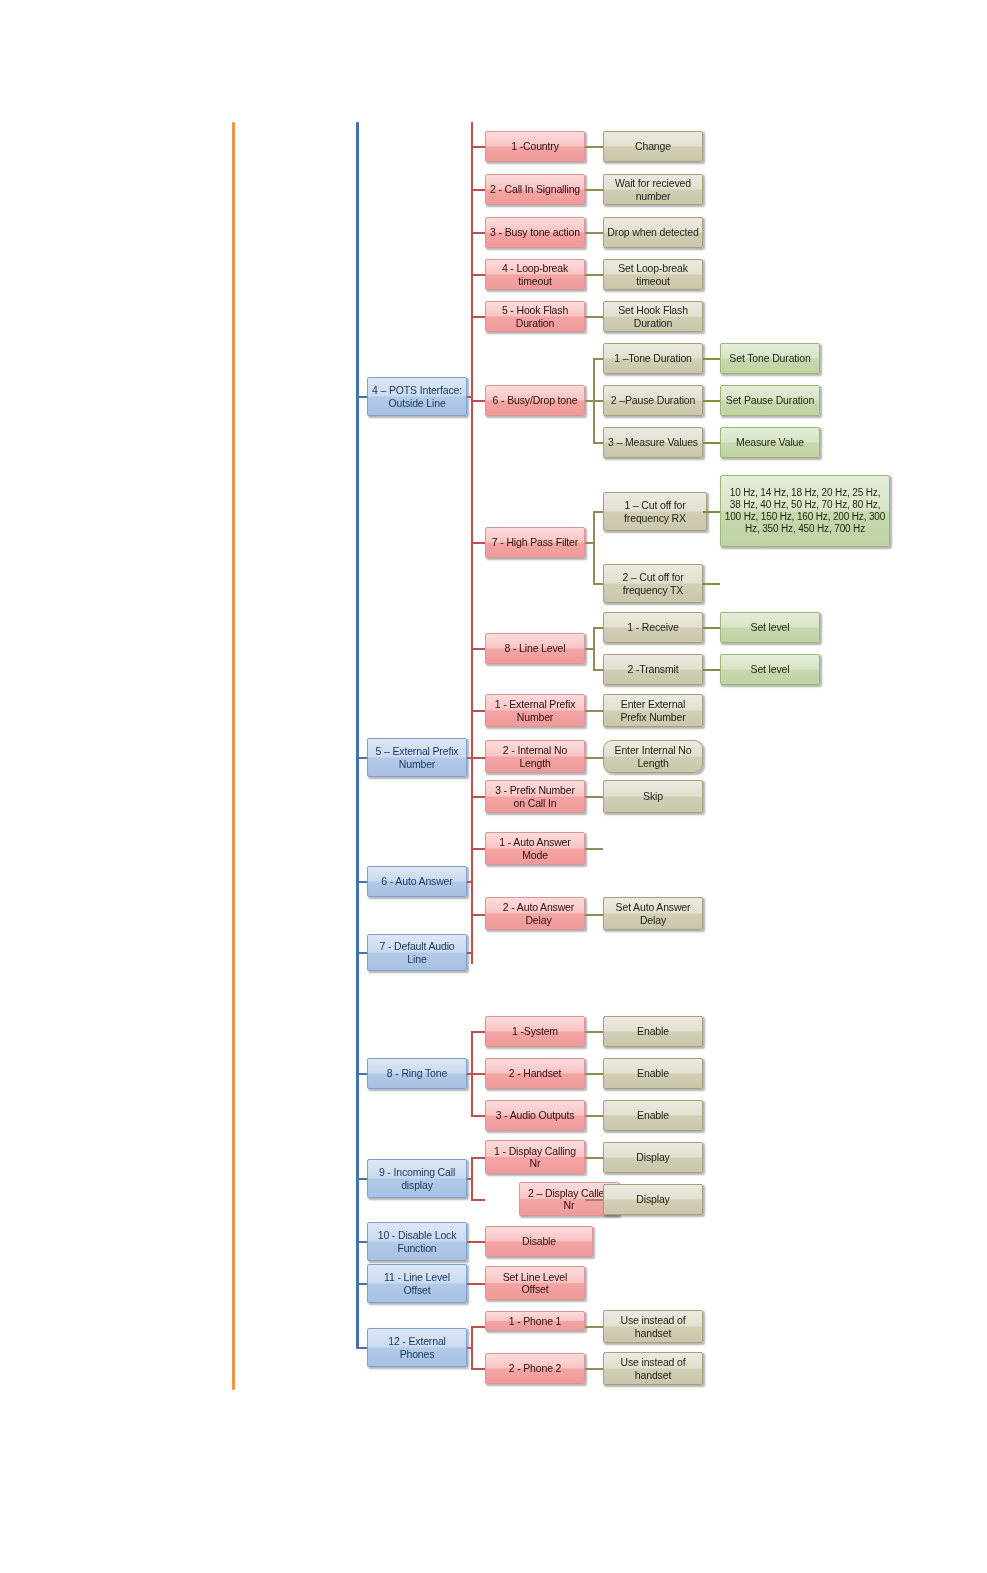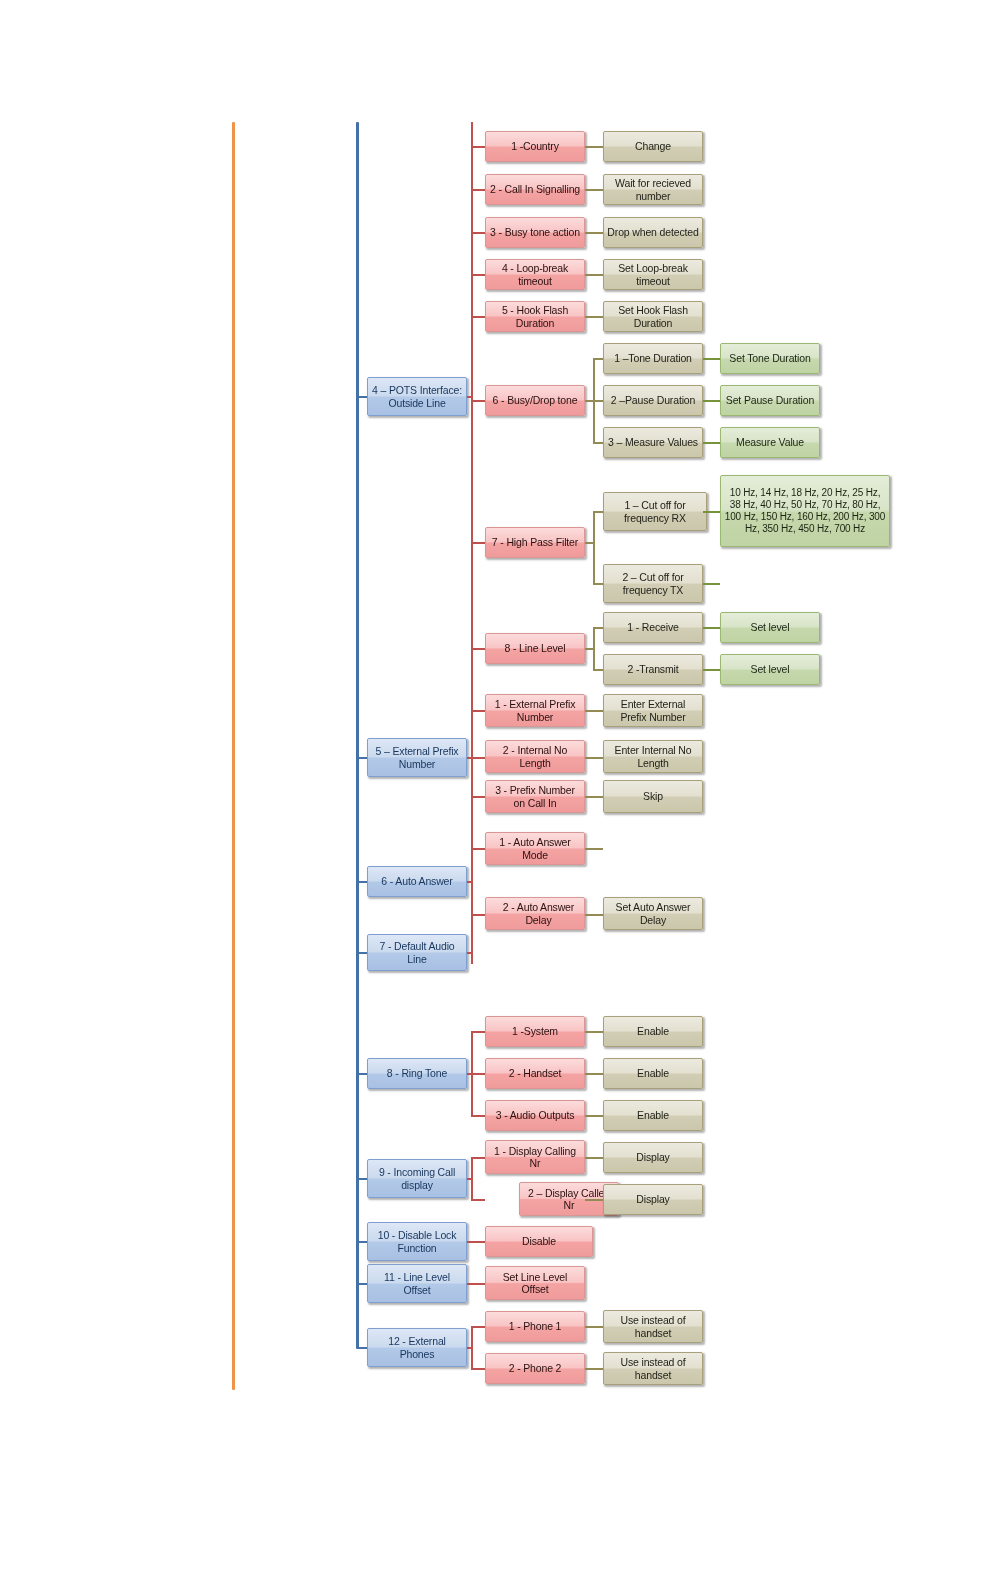--- a/index.html
+++ b/index.html
@@ -174,21 +174,21 @@
   <div class="ln ln-h ln-red" style="left:467px; top:757px; width:6px;"></div>
 
   <div class="ln ln-h ln-red" style="left:471px; top:710px; width:14px;"></div>
   <div class="node n-pink" style="left:485px; top:694px; width:100px; height:33px;">1 - External Prefix Number</div>
   <div class="ln ln-h ln-olive" style="left:585px; top:710px; width:18px;"></div>
   <div class="node n-tan" style="left:603px; top:694px; width:100px; height:33px;">Enter External Prefix Number</div>
 
   <div class="ln ln-h ln-red" style="left:471px; top:757px; width:14px;"></div>
   <div class="node n-pink" style="left:485px; top:740px; width:100px; height:33px;">2 - Internal No Length</div>
   <div class="ln ln-h ln-olive" style="left:585px; top:757px; width:18px;"></div>
-  <div class="node n-tan" style="left:603px; top:740px; width:100px; height:33px;">Enter Internal No Length</div>
+  <div class="node n-tan" style="left:603px; top:740px; width:100px; height:33px;border-radius:9px;">Enter Internal No Length</div>
 
   <div class="ln ln-h ln-red" style="left:471px; top:796px; width:14px;"></div>
   <div class="node n-pink" style="left:485px; top:780px; width:100px; height:33px;">3 - Prefix Number on Call In</div>
   <div class="ln ln-h ln-olive" style="left:585px; top:796px; width:18px;"></div>
   <div class="node n-tan" style="left:603px; top:780px; width:100px; height:33px;">Skip</div>
 
   <div class="ln ln-h ln-blue" style="left:357px; top:881px; width:12px;"></div>
   <div class="node n-blue" style="left:367px; top:866px; width:100px; height:31px;">6 - Auto Answer</div>
 
   <div class="ln ln-v ln-red" style="left:471px; top:848px; height:66px;"></div>
@@ -255,21 +255,21 @@
   <div class="ln ln-h ln-red" style="left:467px; top:1283px; width:18px;"></div>
   <div class="node n-pink" style="left:485px; top:1266px; width:100px; height:34px;">Set Line Level Offset</div>
 
   <div class="ln ln-h ln-blue" style="left:357px; top:1347px; width:12px;"></div>
   <div class="node n-blue" style="left:367px; top:1328px; width:100px; height:39px;">12 - External Phones</div>
 
   <div class="ln ln-v ln-red" style="left:471px; top:1326px; height:42px;"></div>
   <div class="ln ln-h ln-red" style="left:467px; top:1347px; width:6px;"></div>
 
   <div class="ln ln-h ln-red" style="left:471px; top:1326px; width:14px;"></div>
-  <div class="node n-pink" style="left:485px; top:1311px; width:100px; height:31px;">1 - Phone 1</div>
+  <div class="node n-pink" style="left:485px; top:1311px; width:100px; height:20px;">1 - Phone 1</div>
   <div class="ln ln-h ln-olive" style="left:585px; top:1326px; width:18px;"></div>
   <div class="node n-tan" style="left:603px; top:1310px; width:100px; height:33px;">Use instead of handset</div>
 
   <div class="ln ln-h ln-red" style="left:471px; top:1368px; width:14px;"></div>
   <div class="node n-pink" style="left:485px; top:1353px; width:100px; height:31px;">2 - Phone 2</div>
   <div class="ln ln-h ln-olive" style="left:585px; top:1368px; width:18px;"></div>
   <div class="node n-tan" style="left:603px; top:1352px; width:100px; height:33px;">Use instead of handset</div>
 
 </div>
 

